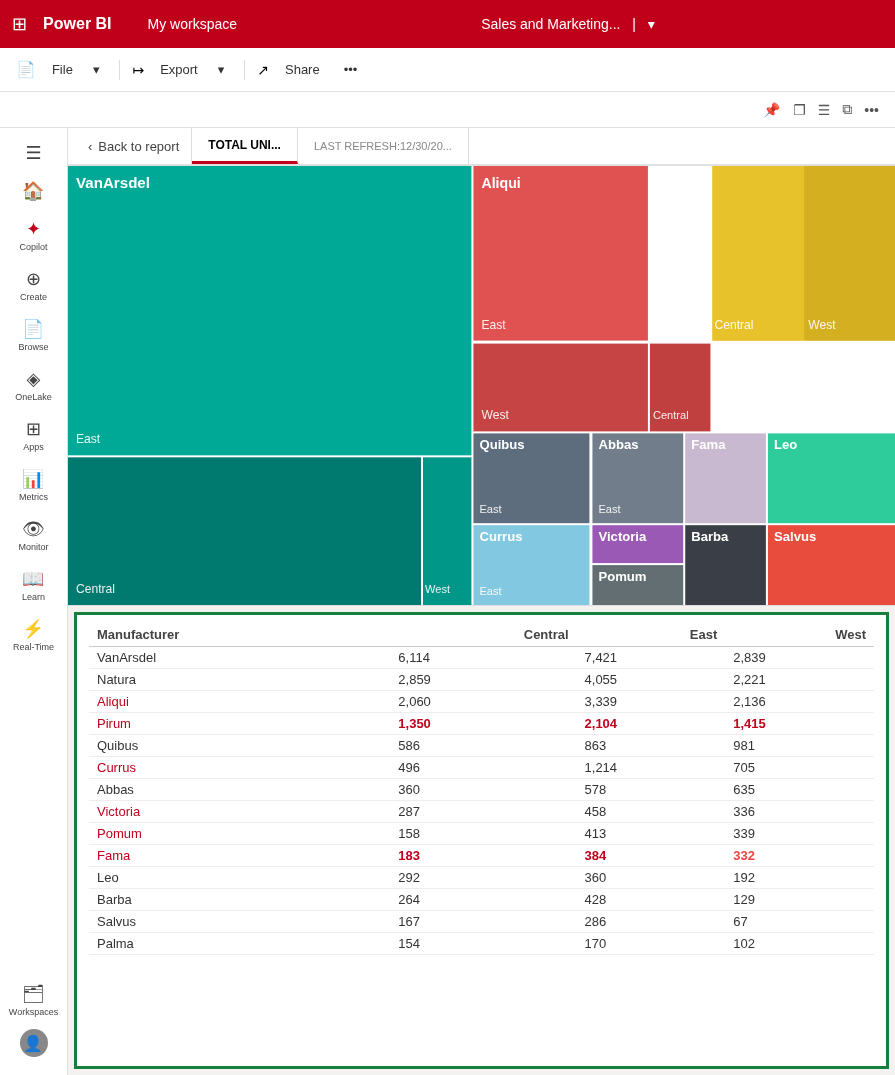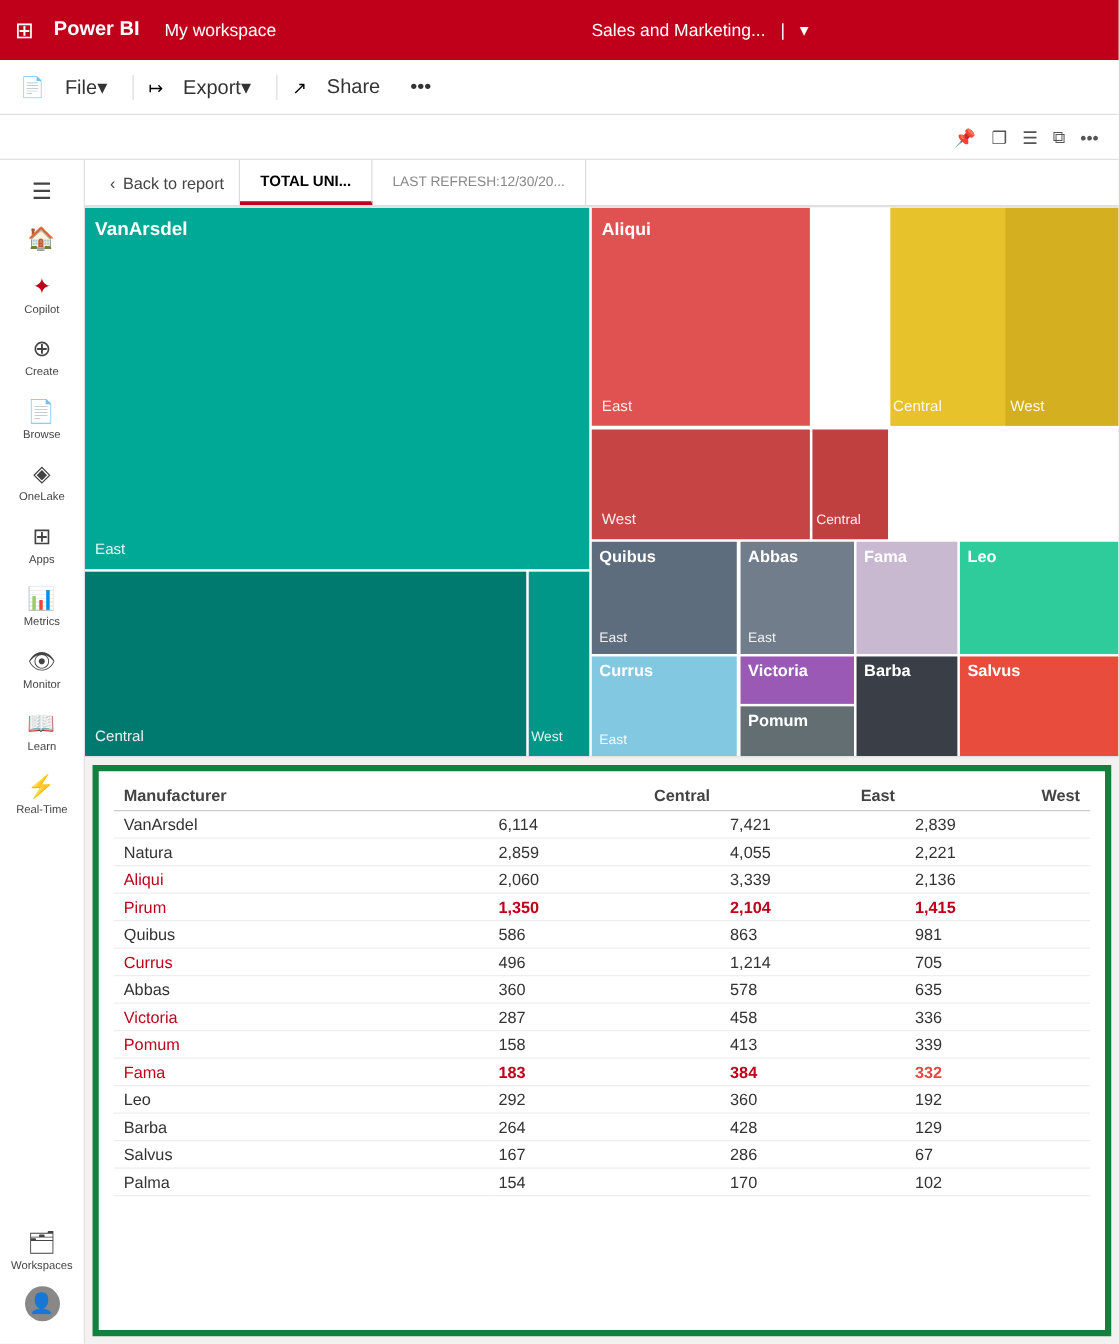--- a/index.html
+++ b/index.html
@@ -19,22 +19,22 @@
     .toolbar {
       background: white;
       height: 44px;
       display: flex;
       align-items: center;
       padding: 0 16px;
       gap: 8px;
       border-bottom: 1px solid #e0e0e0;
     }
     .toolbar-btn {
-      display: flex; align-items: flex-end; gap: 0;
-      font-size: 16px; color: #333; cursor: pointer;
+      display: flex; align-items: flex-end; gap: 20px;
+      font-size: 13px; color: #333; cursor: pointer;
       padding: 4px 8px; border-radius: 2px;
     }
     .toolbar-sep { width: 1px; height: 20px; background: #ddd; margin: 0 4px; }
 
     
     .icons-row {
       background: white;
       height: 36px;
       display: flex;
       align-items: center;
@@ -111,21 +111,21 @@
       border-bottom: 1px solid #ddd;
     }
 
     
     .table-section {
       background: white;
       flex: 1;
       overflow-y: auto;
       padding: 8px 12px;
       margin: 6px;
-      border: 5px solid #15803d;
+      border: 3px solid #15803d;
     }
     .data-table {
       width: 100%;
       border-collapse: collapse;
       font-size: 13px;
     }
     .data-table th {
       text-align: right;
       padding: 4px 8px;
       border-bottom: 1px solid #ccc;
@@ -148,21 +148,21 @@
     .sidebar-bottom {
       margin-top: auto;
       padding-bottom: 12px;
     }
   </style>
 </head>
 <body>
 
 <div class="top-bar">
   <span style="color:white;font-size:18px;cursor:pointer;">⊞</span>
-  <span style="color:white;font-weight:700;font-size:16px;margin-right:4px;">Power BI</span>
+  <span style="color:white;font-weight:700;font-size:16px;margin-right:20px;">Power BI</span>
   <span style="color:white;font-size:14px;">My workspace</span>
   <span style="flex:1;text-align:center;color:white;font-size:14px;">
     <span>Sales and Marketing...</span>
     <span style="margin:0 8px;">|</span>
     <span>▾</span>
   </span>
 </div>
 
 <div class="toolbar">
   <span style="font-size:16px;">📄</span>

